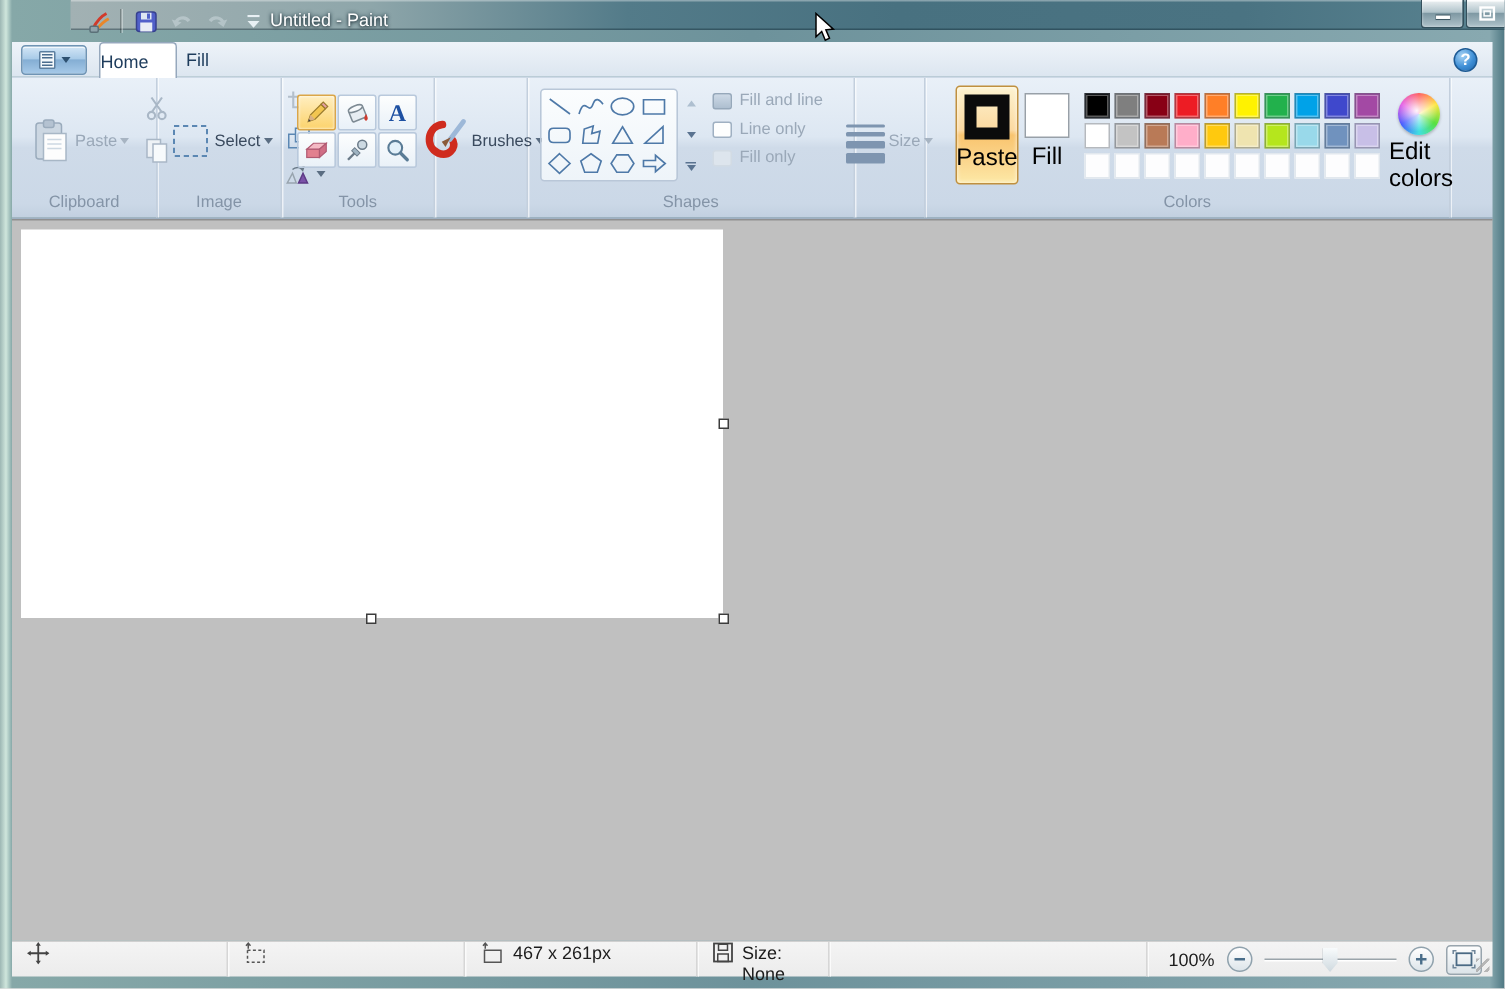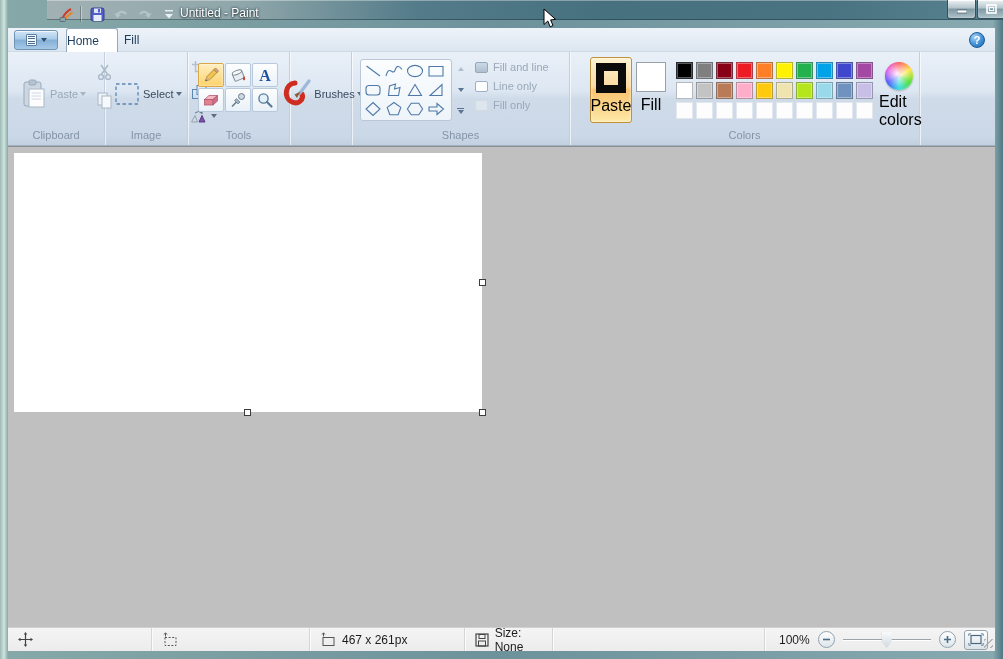--- a/index.html
+++ b/index.html
@@ -96,21 +96,21 @@
     background:radial-gradient(circle at 45% 42%, rgba(255,255,255,.95), rgba(255,255,255,0) 62%),
                conic-gradient(#ff4040,#ffe640,#58e040,#40e0e0,#4458ff,#e040e0,#ff4040);
     box-shadow:0 1px 2px rgba(0,0,0,.25); }
   
   .workspace { position:relative; flex:1; background:#c0c0c0; border-top:1px solid #8f8f8f; }
   .canvas { position:absolute; left:6px; top:6px; width:468px; height:259px; background:#fff; }
   .handle { position:absolute; width:7px; height:7px; background:#fff; border:1px solid #3c3c3c; }
   
   .statusbar { position:relative; height:24px; background:linear-gradient(180deg,#f4f4f4,#ececec); border-top:1px solid #d0d0d0;
     display:flex; align-items:stretch; font-size:12px; color:#1c1c1c; }
-  .sb-sec { display:flex; align-items:center; gap:6px; padding-left:10px; border-right:1px solid #d6d6d6; box-shadow:1px 0 0 #fbfbfb; }
+  .sb-sec { display:flex; align-items:flex-start; gap:6px; padding-left:10px; border-right:1px solid #d6d6d6; box-shadow:1px 0 0 #fbfbfb; }
   .sb-zoom { display:flex; align-items:center; gap:8px; padding-left:14px; position:relative; flex:0 0 230px; }
   .zbtn { width:17px; height:17px; border-radius:50%; border:1px solid #90a2ad;
     background:linear-gradient(180deg,#fff,#dde5ea); display:flex; align-items:center; justify-content:center; }
   .slider { position:relative; width:88px; height:17px; }
   .slider .track { position:absolute; left:0; right:0; top:8px; height:1px; background:#9aa4aa; box-shadow:0 1px 0 #fff; }
   .slider .thumb { position:absolute; left:39px; top:1px; width:10px; height:16px;
     background:linear-gradient(180deg,#f8fbfc,#cfd9df); clip-path:polygon(0 0,100% 0,100% 62%,50% 100%,0 62%);
     filter:drop-shadow(0 0 1px #6d7f8a); }
   .fitbtn { width:24px; height:20px; border:1px solid #98a5ae; border-radius:3px;
     background:linear-gradient(180deg,#fdfefe,#dbe3e8); display:flex; align-items:center; justify-content:center; }
@@ -426,20 +426,35 @@
             </div>
             <div class="opt">
               <span class="opt-ic fill-only"></span>
               <span>Fill only</span>
             </div>
           </div>
         </div>
         <div class="group-label">Shapes</div>
       </div>
 
+      <div class="group" style="width:47px;">
+        <div class="group-content" style="justify-content:center;">
+          <div class="bigbtn">
+            <span class="size-bars">
+              <i style="height:2px;"></i>
+                <i style="height:3px;"></i>
+                <i style="height:5px;"></i>
+                <i style="height:7px;"></i>
+            </span>
+            <span class="lbl dis">Size</span>
+            <span class="dd dis"></span>
+          </div>
+        </div>
+        <div class="group-label"></div>
+      </div>
 
       <div class="group" style="width:350px;">
         <div class="group-content" style="padding-left:20px;">
           <div class="colorbtn selected">
             <span class="stroke-swatch"></span>
             <span class="lbl">Paste</span>
           </div>
           <div class="colorbtn" style="margin-left:2px;">
             <span class="fill-swatch"></span>
             <span class="lbl">Fill</span>

